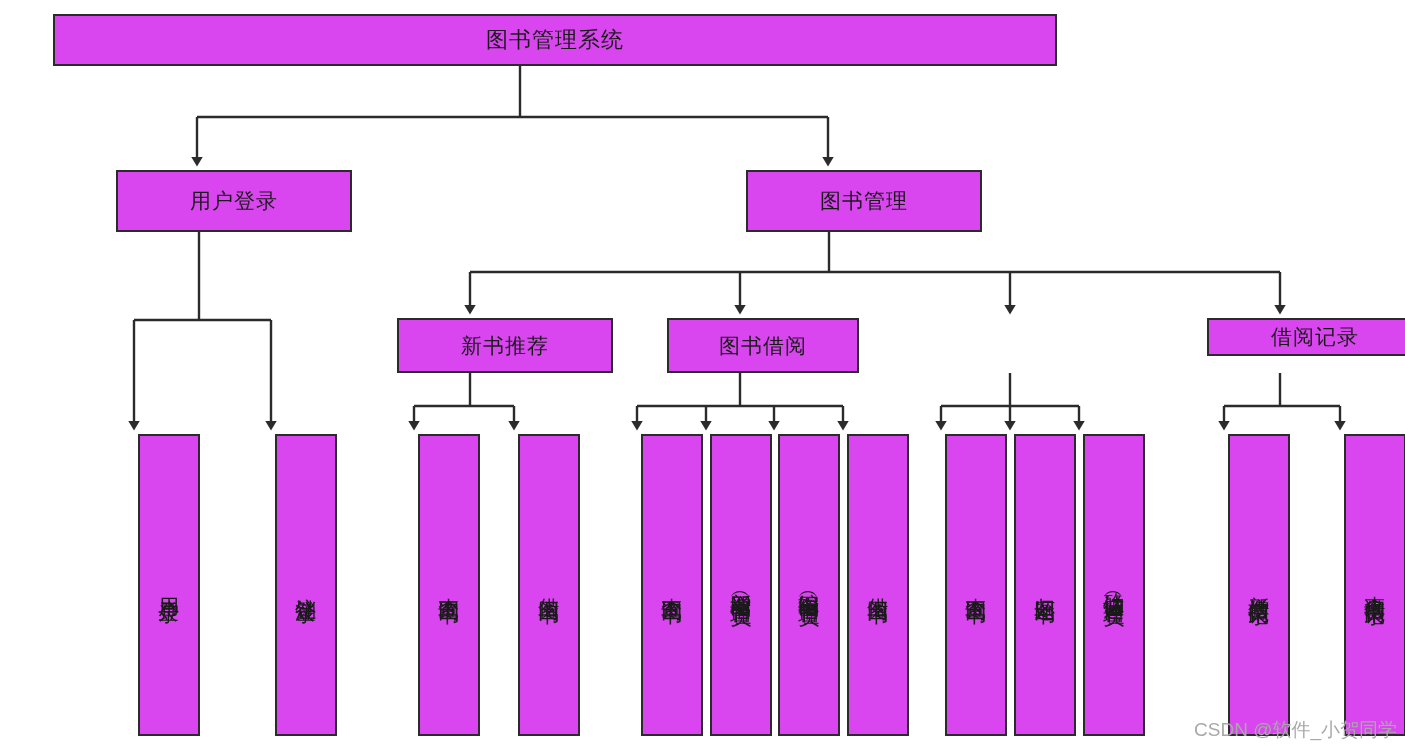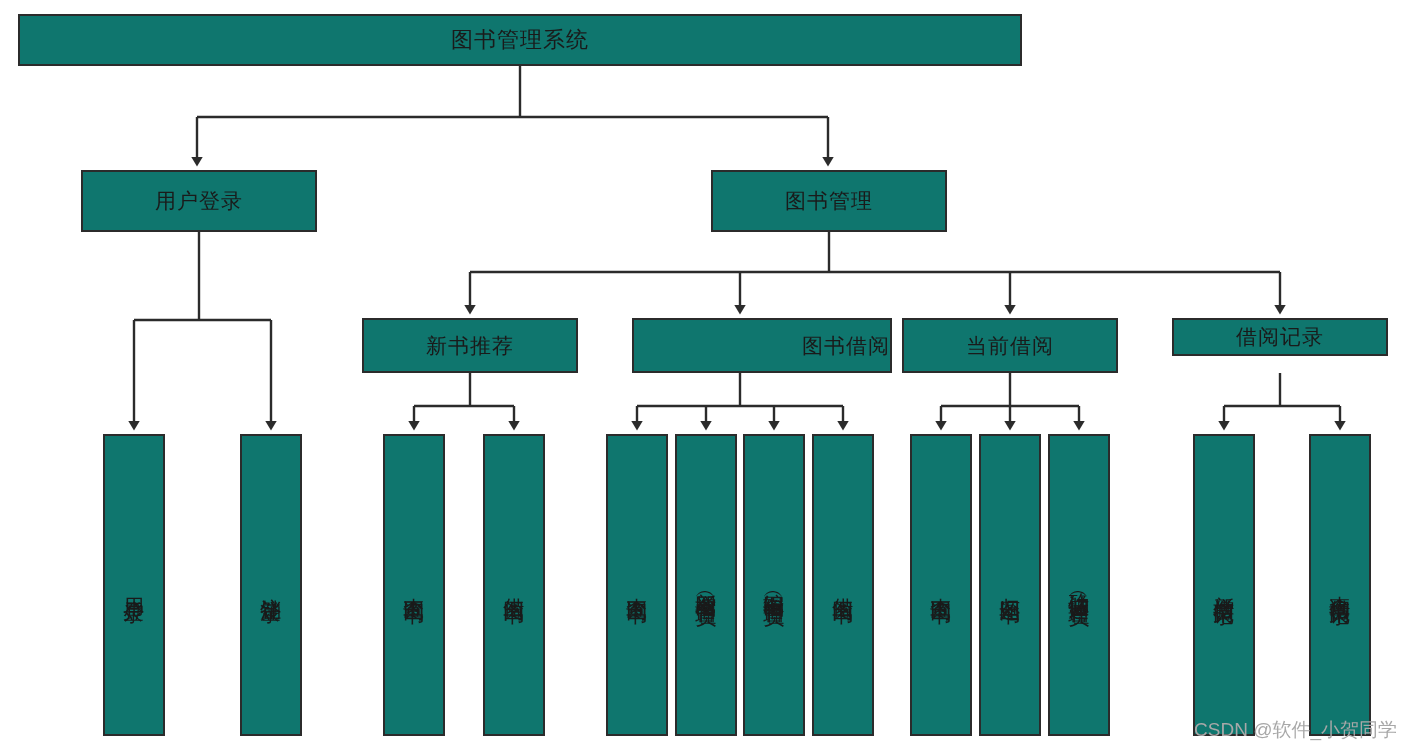--- a/index.html
+++ b/index.html
@@ -5,23 +5,24 @@
 <style>
   html,body{margin:0;padding:0;background:#ffffff;}
   body{
     font-family:"Liberation Sans","DejaVu Sans",sans-serif;
     width:1405px;height:747px;overflow:hidden;position:relative;
   }
   #diagram-root{position:relative;width:1405px;height:747px;background:#ffffff;}
   svg.edges{position:absolute;left:0;top:0;width:1405px;height:747px;}
   .node{
     position:absolute;box-sizing:border-box;
-    background:#0f766e;border:2px solid #2b2b2b;
+    background:#d946ef;border:2px solid #2b2b2b;
     display:flex;align-items:center;justify-content:center;
     color:#1a1a1a;
+    margin-left:35px;
   }
   .node.horiz{font-size:21px;letter-spacing:1px;line-height:1.2;white-space:nowrap;}
   .node.root{font-size:22px;}
   .node.vert{
     writing-mode:vertical-rl;text-orientation:upright;
     font-size:21px;line-height:1.22;letter-spacing:2px;
     padding:6px 0;overflow:hidden;
   }
   .node.vert span{display:inline-block;}
   .watermark{
@@ -92,25 +93,22 @@
   <div class="node horiz" style="left:81px;top:170px;width:236px;height:62px;">
     <span>用户登录</span>
   </div>
   <div class="node horiz" style="left:711px;top:170px;width:236px;height:62px;">
     <span>图书管理</span>
   </div>
 
   <div class="node horiz" style="left:362px;top:318px;width:216px;height:55px;">
     <span>新书推荐</span>
   </div>
-  <div class="node horiz" style="left:632px;top:318px;width:260px;height:55px;justify-content:flex-end;">
+  <div class="node horiz" style="left:632px;top:318px;width:192px;height:55px;">
     <span>图书借阅</span>
-  </div>
-  <div class="node horiz" style="left:902px;top:318px;width:216px;height:55px;">
-    <span>当前借阅</span>
   </div>
   <div class="node horiz" style="left:1172px;top:318px;width:216px;height:38px;">
     <span>借阅记录</span>
   </div>
 
   <div class="node vert" style="left:103px;top:434px;width:62px;height:302px;">
     <span>用户登录</span>
   </div>
   <div class="node vert" style="left:240px;top:434px;width:62px;height:302px;">
     <span>注销登录</span>

